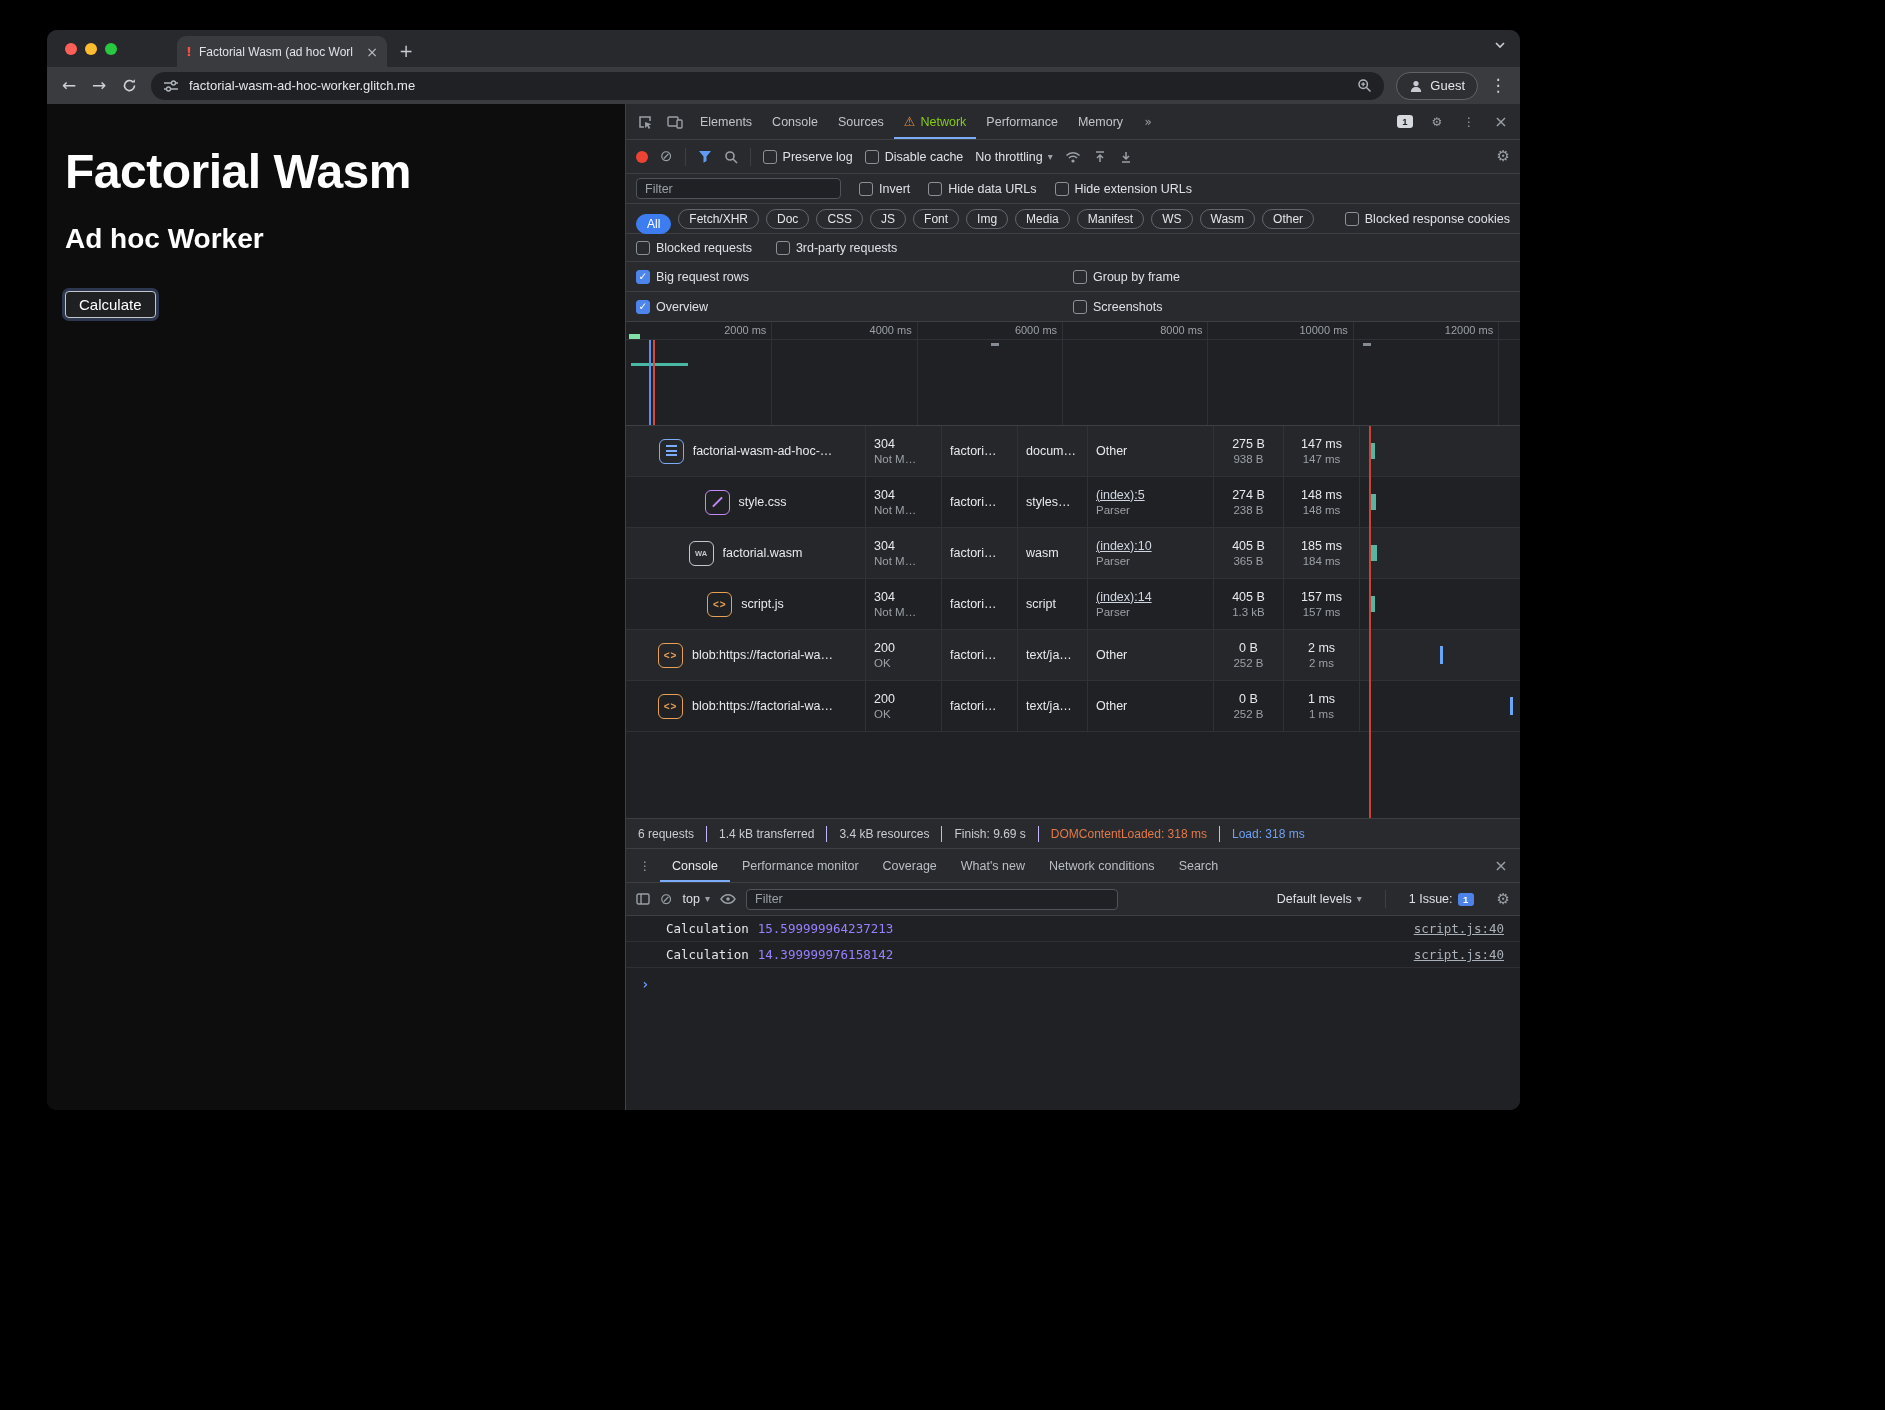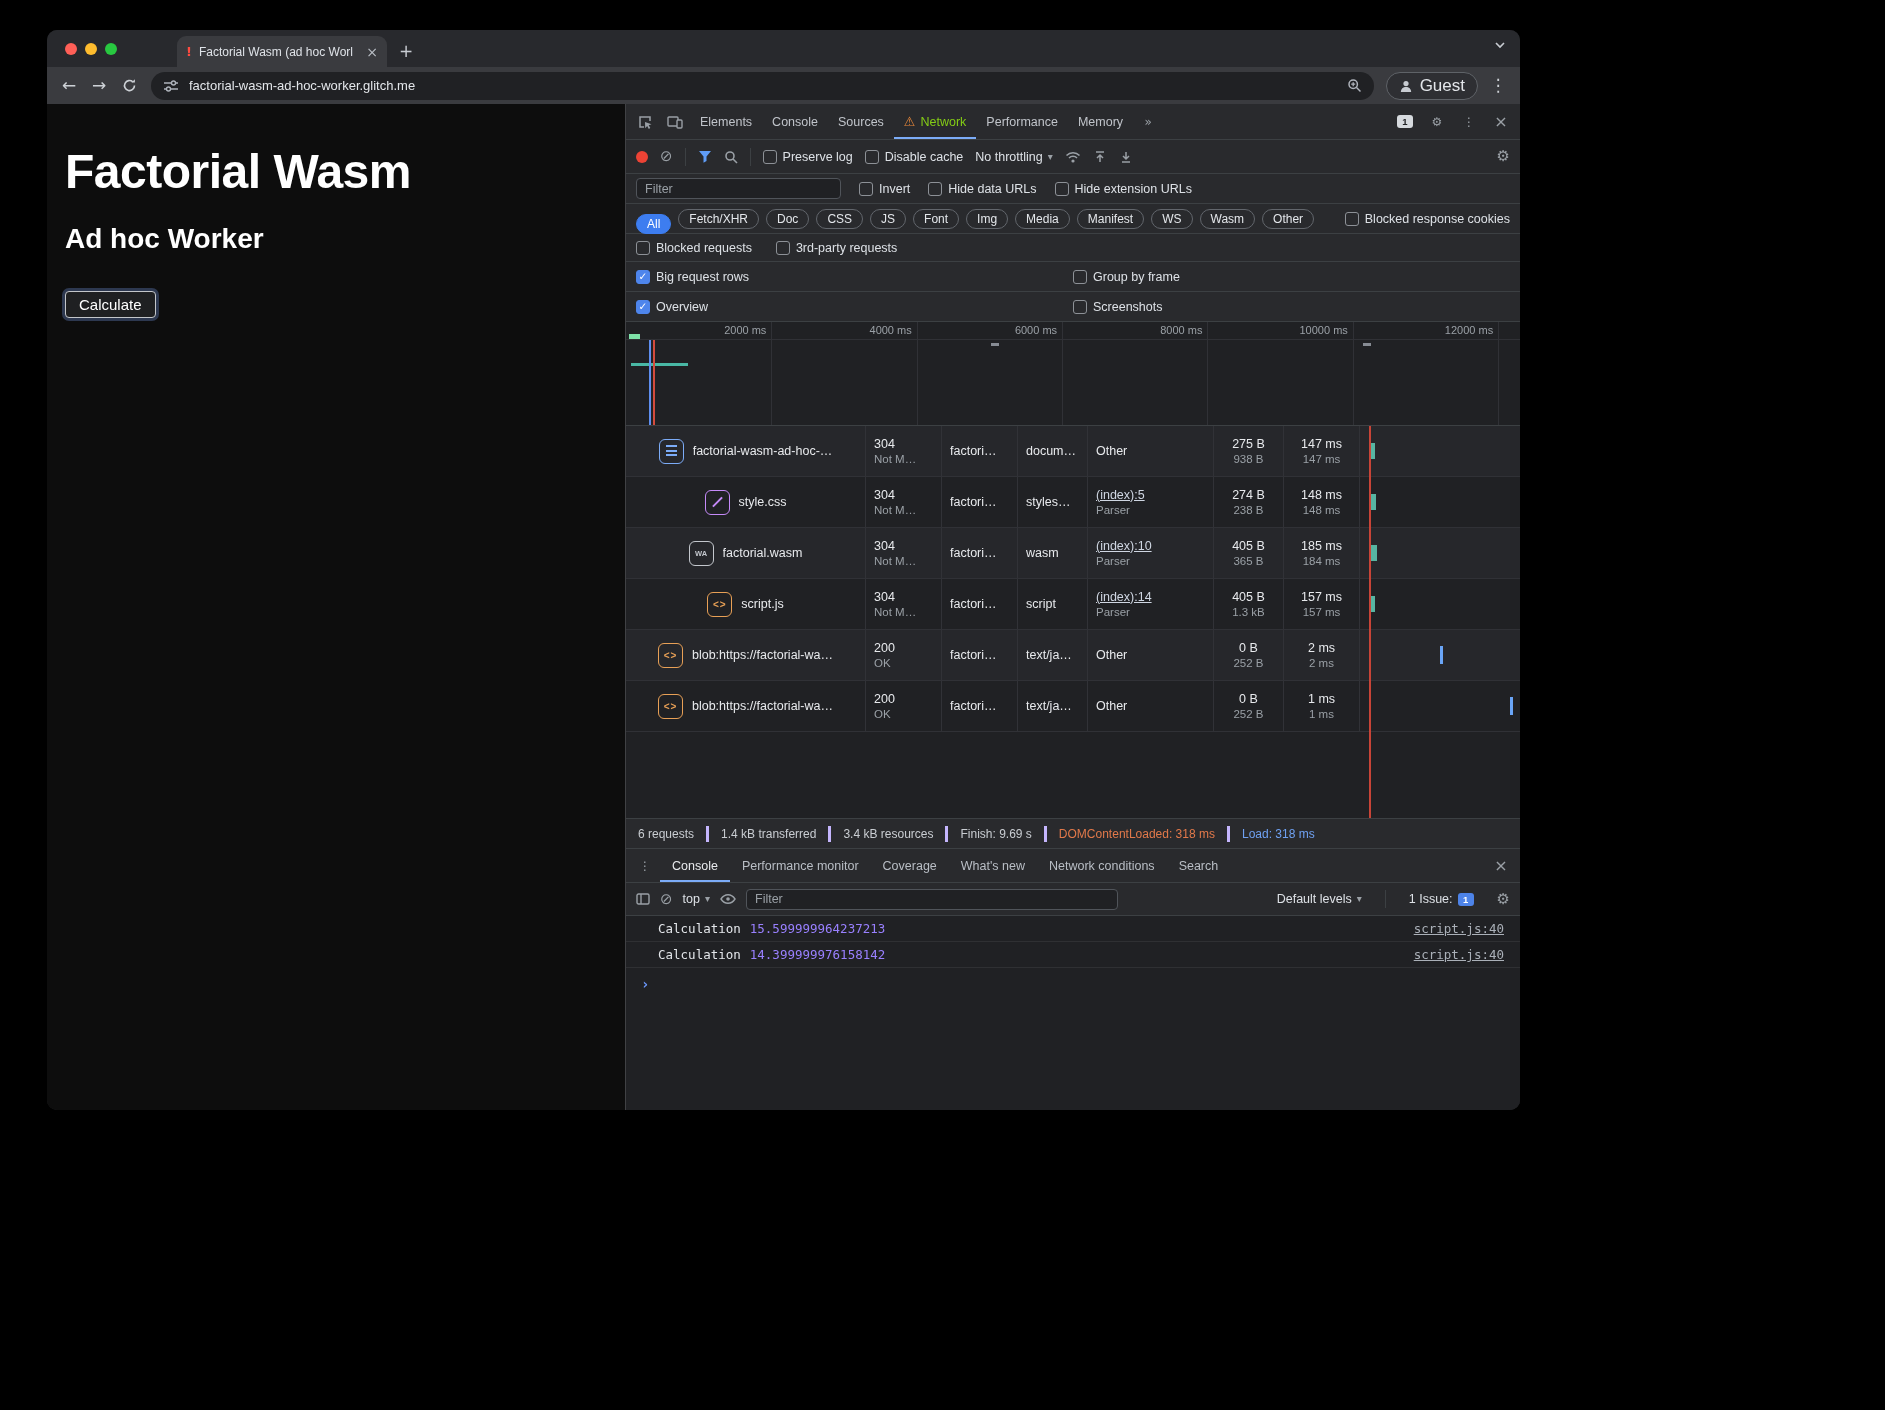--- a/index.html
+++ b/index.html
@@ -21,21 +21,21 @@
   .tab-close { color:#b9bec5; font-size:14px; }
   .newtab { height:31px; display:flex; align-items:center; padding:0 12px; color:#c8ccd2; font-size:17px; }
   .ts-right { position:absolute; right:14px; top:11px; color:#c8ccd2; display:flex; }
 
   
   .toolbar { height:37px; flex:0 0 auto; background:#3a3b3f; display:flex; align-items:center; gap:2px; padding:0 8px; }
   .navbtn { width:28px; height:28px; display:flex; align-items:center; justify-content:center; color:#cdd1d6; font-size:17px; }
   .addressbar { flex:1; height:28px; background:#202124; border-radius:14px; margin:0 6px; display:flex; align-items:center; gap:10px; padding:0 12px; color:#e3e6ea; font-size:13px; }
   .ab-url { flex:1; white-space:nowrap; overflow:hidden; }
   .ab-ic { color:#aeb3bb; display:flex; }
-  .guest { height:28px; border:1px solid #5f6368; background:#2e2f33; border-radius:14px; display:flex; align-items:center; gap:7px; padding:4px 12px; color:#e3e6ea; font-size:17px; margin:0 4px; }
+  .guest { height:28px; border:1px solid #5f6368; background:#2e2f33; border-radius:14px; display:flex; align-items:center; gap:7px; padding:4px 12px; color:#e3e6ea; font-size:13px; margin:0 4px; }
   .guest .ab-ic { color:#c8ccd2; }
 
   
   .content { flex:1; display:flex; min-height:0; }
   .page { width:578px; flex:0 0 auto; background:#0d0d0d; color:#fff; padding:26px 18px; }
   .page h1 { font-size:48px; margin:14px 0 24px; letter-spacing:-.5px; }
   .page h2 { font-size:28px; margin:0 0 36px; }
   .fact-line { font-size:19px; display:flex; align-items:center; gap:9px; margin:0 0 11px; }
   .fact-input { width:178px; height:25px; background:#1b1b1b; border:2px solid #9a9da1; color:#fff; font-size:15px; padding:0 6px; font-family:inherit; }
   .calc-btn { font-size:15px; color:#fff; background:#1f2022; border:1px solid #c3c6ca; border-radius:4px; padding:4px 13px; box-shadow:0 0 0 3px rgba(130,170,255,.28); font-family:inherit; }
@@ -109,34 +109,34 @@
   .l1 { font-size:12.5px; color:#e8eaed; line-height:16px; white-space:nowrap; overflow:hidden; }
   .l2 { font-size:11.5px; color:#9aa0a6; line-height:15px; white-space:nowrap; overflow:hidden; }
   .c-size,.c-time { align-items:center; text-align:right; }
   .init-link { text-decoration:underline; color:#cfd6e2; cursor:pointer; }
   .c-wf { position:relative; }
   .wfbar { position:absolute; top:17px; height:16px; background:#57b5a2; }
   .wfbar.blue { background:#6aa5f7; top:16px; height:18px; }
   .loadline { position:absolute; top:0; bottom:0; left:743px; width:2px; background:#c84437; z-index:3; }
 
   .net-summary { height:30px; flex:0 0 auto; border-top:1px solid #3c4043; background:#292a2d; display:flex; align-items:center; color:#c9cdd2; }
-  .sum-item { padding:0 12px; height:16px; display:flex; align-items:center; border-right:3px solid #c4b5fd; white-space:nowrap; }
+  .sum-item { padding:0 12px; height:16px; display:flex; align-items:center; border-right:1px solid #c4b5fd; white-space:nowrap; }
   .sum-item:last-child { border-right:none; }
   .sum-item.dcl { color:#e2794a; }
   .sum-item.load { color:#6fa1f2; }
 
   
   .drawer { height:262px; flex:0 0 auto; border-top:1px solid #3c4043; background:#202124; display:flex; flex-direction:column; }
   .drawer-tabs { height:34px; flex:0 0 auto; background:#292a2d; border-bottom:1px solid #3c4043; display:flex; align-items:center; padding:0 4px; }
   .drawer-tab { height:100%; display:flex; align-items:center; padding:0 12px; color:#b9bec5; font-size:12.5px; white-space:nowrap; }
   .drawer-tab.sel { color:#e8eaed; box-shadow:inset 0 -2px 0 #7cacf8; }
   .ctoolbar { height:33px; flex:0 0 auto; background:#292a2d; border-bottom:1px solid #3c4043; display:flex; align-items:center; gap:10px; padding:0 10px; }
   .console-filter { flex:1; max-width:372px; }
   .ct-right { margin-left:auto; display:flex; align-items:center; gap:23px; }
-  .cmsg { min-height:26px; display:flex; align-items:center; padding:2px 16px 2px 32px; border-bottom:1px solid rgba(255,255,255,.07); font-family:"DejaVu Sans Mono", monospace; font-size:12.5px; color:#e3e6ea; }
+  .cmsg { min-height:26px; display:flex; align-items:center; padding:2px 16px 2px 40px; border-bottom:1px solid rgba(255,255,255,.07); font-family:"DejaVu Sans Mono", monospace; font-size:12.5px; color:#e3e6ea; }
   .cmsg .val { color:#9980ff; margin-left:9px; }
   .cmsg .src { margin-left:auto; color:#aab0b8; text-decoration:underline; cursor:pointer; }
   .cprompt { padding:8px 10px 0 15px; color:#6a96f8; font-size:14px; font-weight:bold; font-family:"DejaVu Sans Mono", monospace; }
   .cprompt::before { content:"›"; }
 
   
   .ficon { width:25px; height:25px; border:1.5px solid currentColor; border-radius:6px; display:flex; align-items:center; justify-content:center; flex:0 0 auto; }
   .f-doc { color:#7cacf8; }
   .f-doc .f-inner { width:11px; height:12px; background:repeating-linear-gradient(to bottom, currentColor 0 2px, transparent 2px 4.5px); }
   .f-css { color:#c58af9; }

